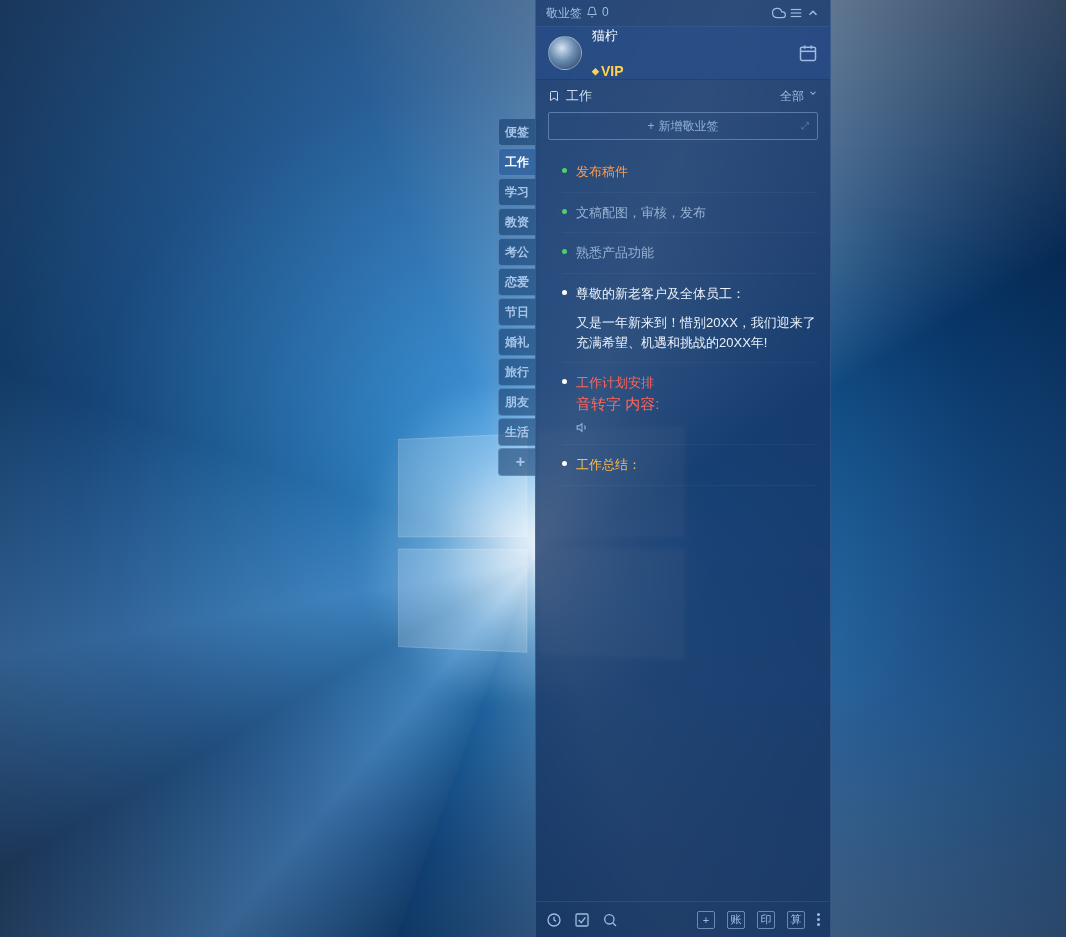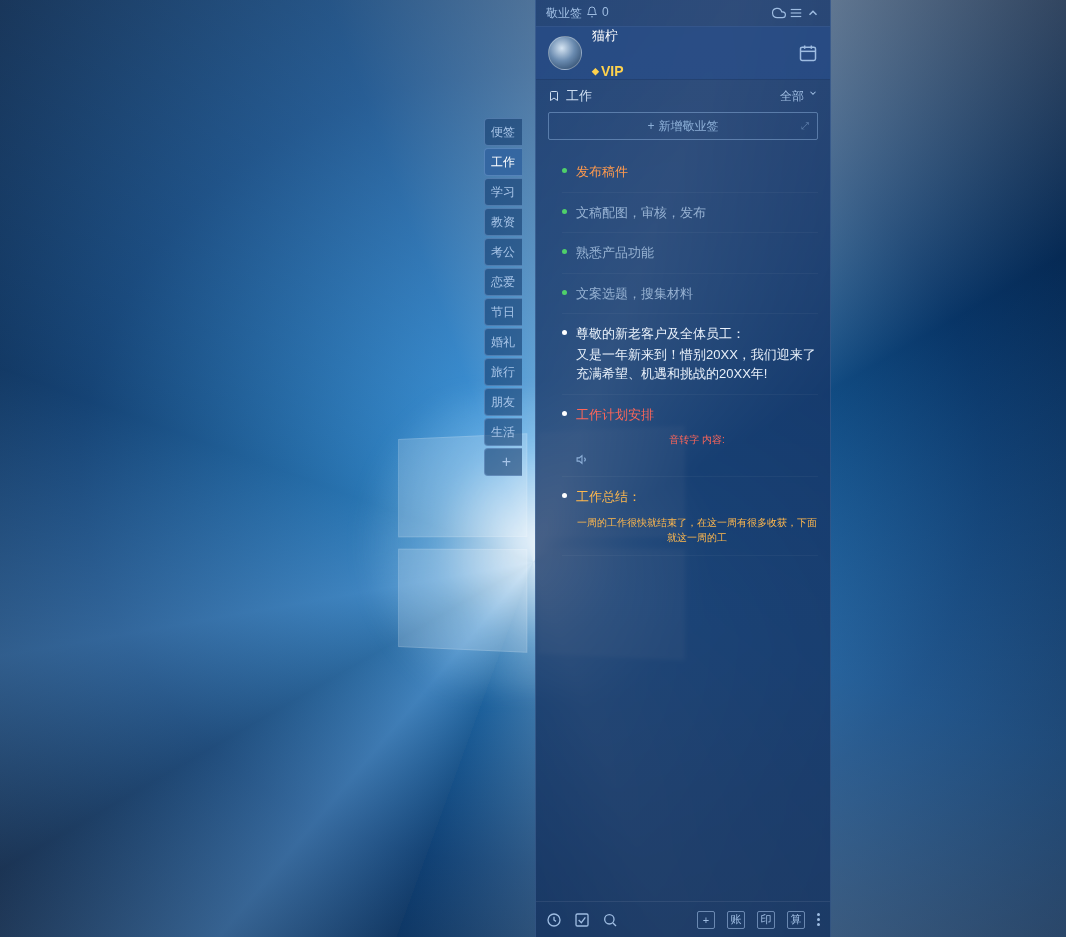--- a/index.html
+++ b/index.html
@@ -40,24 +40,24 @@
       width:300px; height:220px;
       display:grid; grid-template-columns:1fr 1fr; grid-template-rows:1fr 1fr;
       gap:12px; opacity:0.35;
       transform: translate(-50%,-50%) perspective(800px) rotateY(-18deg);
     }
     .win-logo div{ background: rgba(255,255,255,0.5); border: 1px solid rgba(255,255,255,0.6); }
 
     
     .side-tabs {
       position: absolute;
-      left: 484px;
+      left: 498px;
       top: 118px;
       width: 38px;
-      display: flex; flex-direction: column; gap: 2px;
+      display: flex; flex-direction: column; gap: 2px; font-weight: bold;
     }
     .side-tab {
       height: 28px;
       background: rgba(20,60,110,0.6);
       border: 1px solid rgba(120,160,210,0.5);
       border-right: none;
       border-radius: 4px 0 0 4px;
       color: #a8c5e8;
       font-size: 12px;
       display:flex; align-items:center; padding-left:6px;
@@ -129,22 +129,22 @@
       content:""; position:absolute; left:0; top:16px;
       width:5px; height:5px; border-radius:50%;
     }
     .dot-green::before { background:#4fd06a; }
     .dot-white::before { background:#fff; }
     .txt-orange { color:#ff9a4d; }
     .txt-white { color:#e8f0fa; }
     .txt-red { color:#ff6659; }
     .txt-yellow { color:#ffb84d; }
     .txt-faded { color:#a8c2e0; opacity:0.85;}
-    .item p + p { margin-top:1px;}
-    .item .sub { font-size:10px; margin-top:8px;text-align:center;}
+    .item p + p { margin-top:10px;}
+    .item .sub { font-size:15px; margin-top:0;}
     .item .audio { margin-top:6px; font-size:11px; color:#8db0d8;}
     .bottombar {
       height:36px; border-top:1px solid rgba(255,255,255,0.08);
       display:flex; align-items:center; justify-content:space-between;
       padding:0 10px;
     }
     .bottombar .grp { display:flex; align-items:center; gap:12px;}
     .bb-btn {
       width:18px; height:18px; color:#9fbde2; cursor:pointer;
       display:flex; align-items:center; justify-content:center;
@@ -265,40 +265,36 @@
   <div class="list" id="notes-list">
       <div class="item dot-green">
         <p class="txt-orange">发布稿件</p>
       </div>
       <div class="item dot-green">
         <p class="txt-faded">文稿配图，审核，发布</p>
       </div>
       <div class="item dot-green">
         <p class="txt-faded">熟悉产品功能</p>
       </div>
-      <div class="item dot-green">
-        <p class="txt-faded">文案选题，搜集材料</p>
-      </div>
       <div class="item dot-white">
         <p class="txt-white">尊敬的新老客户及全体员工：</p>
         <p class="txt-white">又是一年新来到！惜别20XX，我们迎来了充满希望、机遇和挑战的20XX年!</p>
       </div>
       <div class="item dot-white">
         <p class="txt-red">工作计划安排</p>
         <p class="sub txt-red">音转字 内容:</p>
         <div class="audio">
           <svg width="13" height="13" viewBox="0 0 24 24" fill="none" stroke="currentColor" stroke-width="2">
             <path d="M11 5L6 9H2v6h4l5 4V5z"></path>
             <path d="M15.5 8.5a5 5 0 010 7"></path>
           </svg>
         </div>
       </div>
       <div class="item dot-white">
         <p class="txt-yellow">工作总结：</p>
-        <p class="sub txt-yellow">一周的工作很快就结束了，在这一周有很多收获，下面就这一周的工</p>
       </div>
     </div>
 
   <div class="bottombar">
     <div class="grp">
       <span class="bb-icon">
         <svg width="16" height="16" viewBox="0 0 24 24" fill="none" stroke="currentColor" stroke-width="2">
             <circle cx="12" cy="12" r="9"></circle>
             <polyline points="12 7 12 12 15 14"></polyline>
           </svg>

